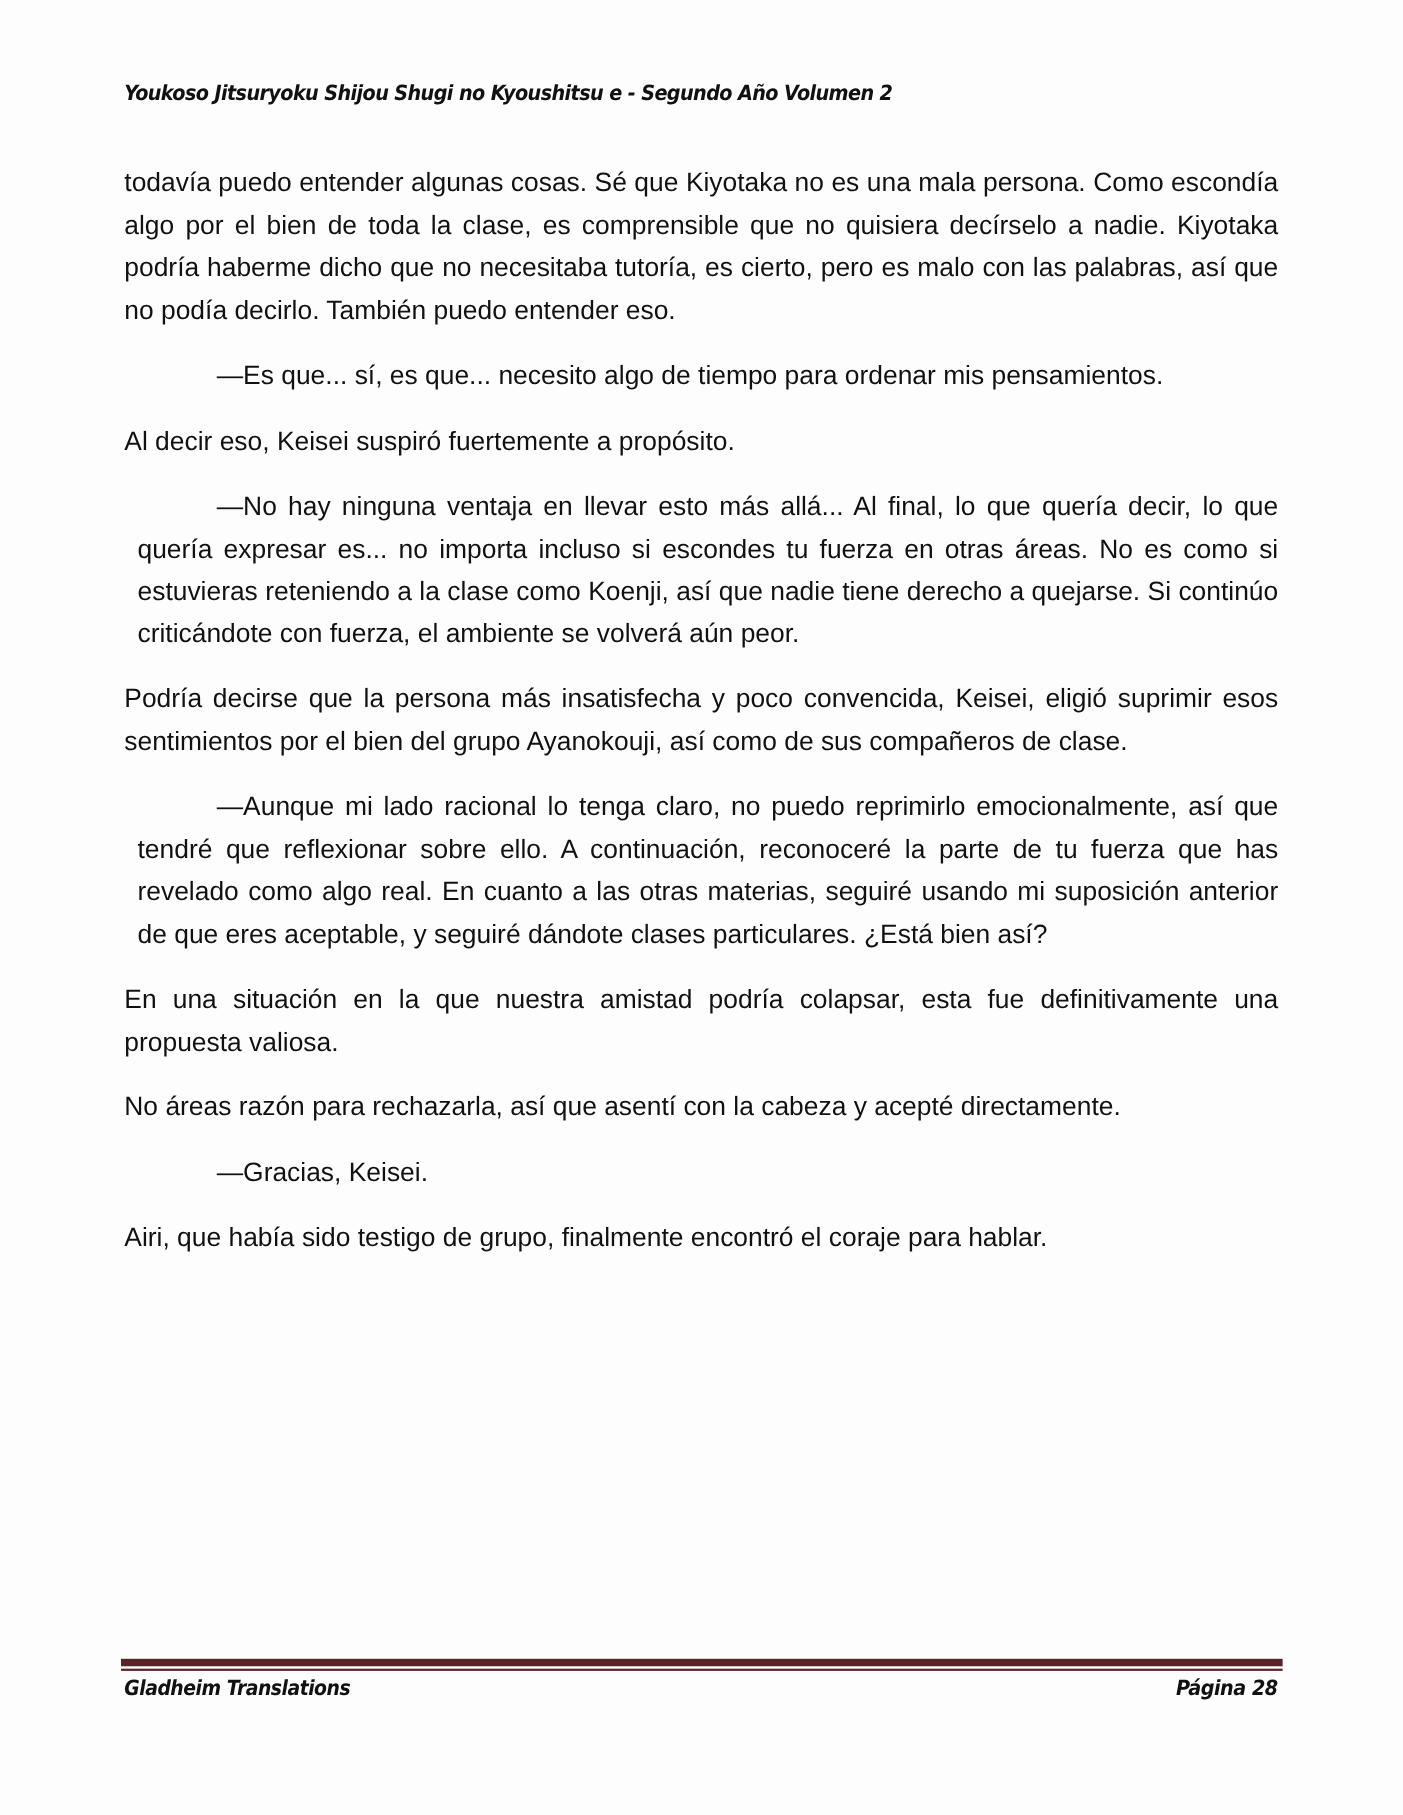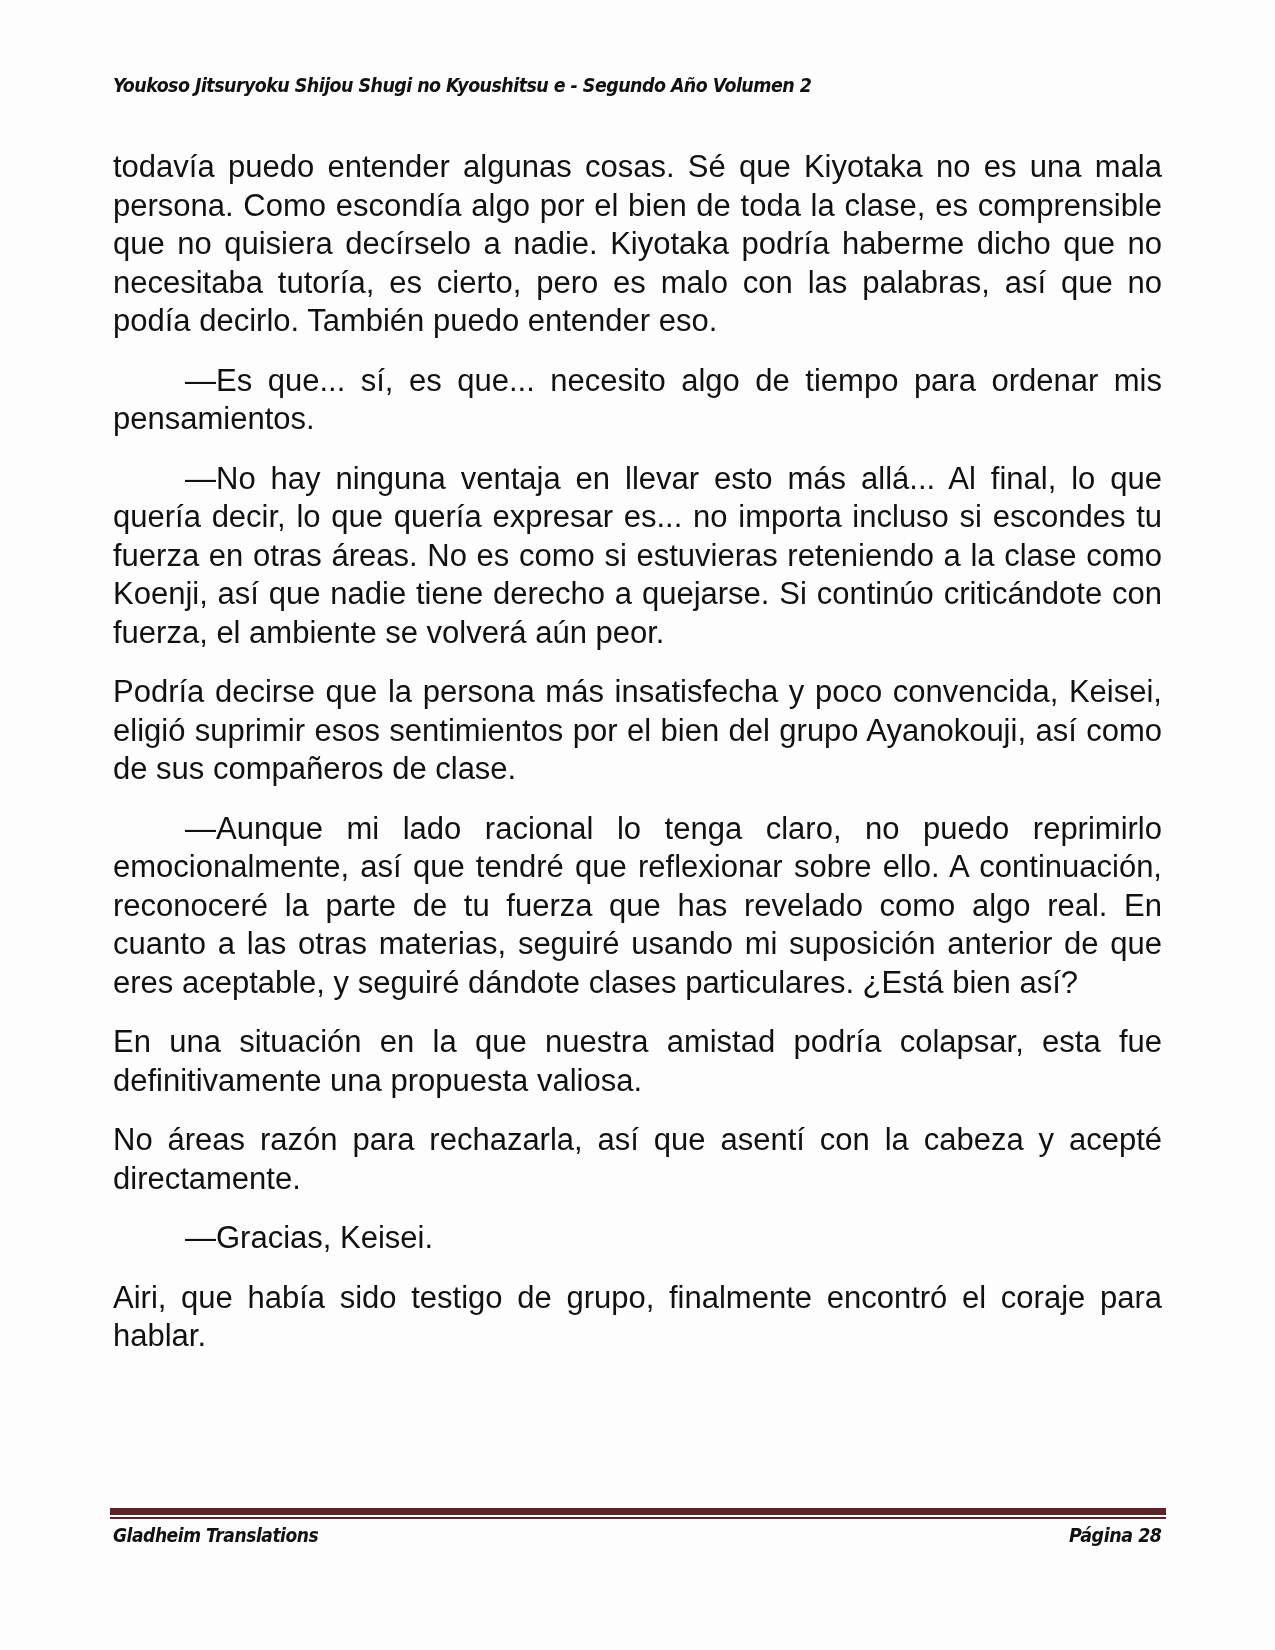--- a/index.html
+++ b/index.html
@@ -8,26 +8,26 @@
     position: absolute; left: 113px; top: 74px;
     font-family: "DejaVu Sans", sans-serif;
     font-weight: bold; font-style: italic;
     font-size: 19px; letter-spacing: -0.6px;
     color: #111; white-space: nowrap;
     transform: scaleX(0.92); transform-origin: left top;
   }
   .body-text {
     position: absolute; left: 113px; top: 148px; width: 1049px;
     font-family: "Liberation Sans", sans-serif;
-    font-size: 31px; line-height: 38.5px; color: #111;
+    font-size: 24px; line-height: 38.5px; color: #111;
   }
   .body-text p {
     margin: 0 0 21px 0; text-align: justify;
   }
-  .body-text p.dialogue { text-indent: 72px; }
+  .body-text p.dialogue { text-indent: 72px; margin-left: 12px; }
   .footer-rule {
     position: absolute; left: 110px; top: 1508px; width: 1056px;
   }
   .footer-rule .thick { height: 7px; background: #5c2228; }
   .footer-rule .gap { height: 2px; background: #fdfdfd; }
   .footer-rule .thin { height: 2px; background: #5c2228; }
   .footer-left, .footer-right {
     position: absolute; top: 1524px;
     font-family: "DejaVu Sans", sans-serif;
     font-weight: bold; font-style: italic;
@@ -37,20 +37,21 @@
   .footer-right { right: 113px; transform: scaleX(0.92); transform-origin: right top; }
 </style>
 </head>
 <body>
 
 <div class="page-header">Youkoso Jitsuryoku Shijou Shugi no Kyoushitsu e - Segundo Año Volumen 2</div>
 
 <div class="body-text">
   <p class="narration">todavía puedo entender algunas cosas. Sé que Kiyotaka no es una mala persona. Como escondía algo por el bien de toda la clase, es comprensible que no quisiera decírselo a nadie. Kiyotaka podría haberme dicho que no necesitaba tutoría, es cierto, pero es malo con las palabras, así que no podía decirlo. También puedo entender eso.</p>
   <p class="dialogue">—Es que... sí, es que... necesito algo de tiempo para ordenar mis pensamientos.</p>
+  <p class="narration">Al decir eso, Keisei suspiró fuertemente a propósito.</p>
   <p class="dialogue">—No hay ninguna ventaja en llevar esto más allá... Al final, lo que quería decir, lo que quería expresar es... no importa incluso si escondes tu fuerza en otras áreas. No es como si estuvieras reteniendo a la clase como Koenji, así que nadie tiene derecho a quejarse. Si continúo criticándote con fuerza, el ambiente se volverá aún peor.</p>
   <p class="narration">Podría decirse que la persona más insatisfecha y poco convencida, Keisei, eligió suprimir esos sentimientos por el bien del grupo Ayanokouji, así como de sus compañeros de clase.</p>
   <p class="dialogue">—Aunque mi lado racional lo tenga claro, no puedo reprimirlo emocionalmente, así que tendré que reflexionar sobre ello. A continuación, reconoceré la parte de tu fuerza que has revelado como algo real. En cuanto a las otras materias, seguiré usando mi suposición anterior de que eres aceptable, y seguiré dándote clases particulares. ¿Está bien así?</p>
   <p class="narration">En una situación en la que nuestra amistad podría colapsar, esta fue definitivamente una propuesta valiosa.</p>
   <p class="narration">No áreas razón para rechazarla, así que asentí con la cabeza y acepté directamente.</p>
   <p class="dialogue">—Gracias, Keisei.</p>
   <p class="narration">Airi, que había sido testigo de grupo, finalmente encontró el coraje para hablar.</p>
 </div>
 
 <div class="footer-rule">

